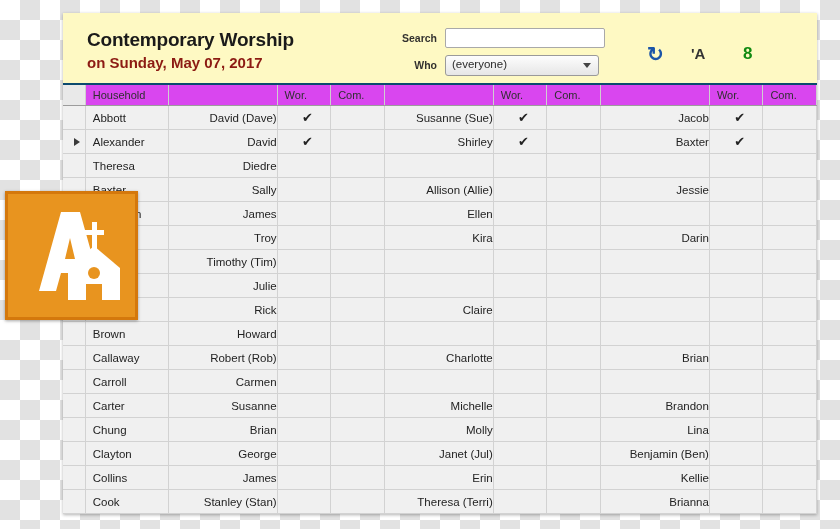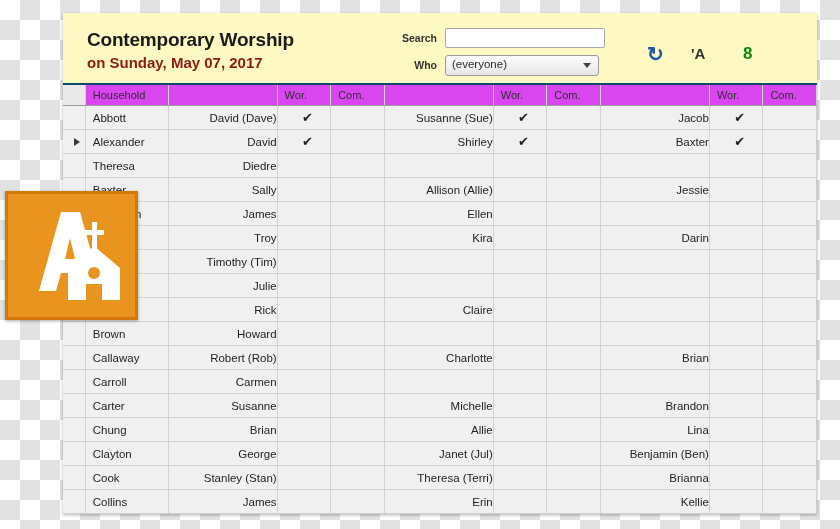--- a/index.html
+++ b/index.html
@@ -448,21 +448,21 @@
             <td class="name">Brandon</td>
             <td class="chk"></td>
             <td class="chk"></td>
           </tr>
           <tr>
             <td class="gut"></td>
             <td class="hh">Chung</td>
             <td class="name">Brian</td>
             <td class="chk"></td>
             <td class="chk"></td>
-            <td class="name">Allie</td>
+            <td class="name">Molly</td>
             <td class="chk"></td>
             <td class="chk"></td>
             <td class="name">Lina</td>
             <td class="chk"></td>
             <td class="chk"></td>
           </tr>
           <tr>
             <td class="gut"></td>
             <td class="hh">Clayton</td>
             <td class="name">George</td>
@@ -470,41 +470,41 @@
             <td class="chk"></td>
             <td class="name">Janet (Jul)</td>
             <td class="chk"></td>
             <td class="chk"></td>
             <td class="name">Benjamin (Ben)</td>
             <td class="chk"></td>
             <td class="chk"></td>
           </tr>
           <tr>
             <td class="gut"></td>
+            <td class="hh">Collins</td>
+            <td class="name">James</td>
+            <td class="chk"></td>
+            <td class="chk"></td>
+            <td class="name">Erin</td>
+            <td class="chk"></td>
+            <td class="chk"></td>
+            <td class="name">Kellie</td>
+            <td class="chk"></td>
+            <td class="chk"></td>
+          </tr>
+          <tr>
+            <td class="gut"></td>
             <td class="hh">Cook</td>
             <td class="name">Stanley (Stan)</td>
             <td class="chk"></td>
             <td class="chk"></td>
             <td class="name">Theresa (Terri)</td>
             <td class="chk"></td>
             <td class="chk"></td>
             <td class="name">Brianna</td>
-            <td class="chk"></td>
-            <td class="chk"></td>
-          </tr>
-          <tr>
-            <td class="gut"></td>
-            <td class="hh">Collins</td>
-            <td class="name">James</td>
-            <td class="chk"></td>
-            <td class="chk"></td>
-            <td class="name">Erin</td>
-            <td class="chk"></td>
-            <td class="chk"></td>
-            <td class="name">Kellie</td>
             <td class="chk"></td>
             <td class="chk"></td>
           </tr>
         </tbody>
     </table>
   </div>
 
 </div>
 
 <div id="brand-logo">

